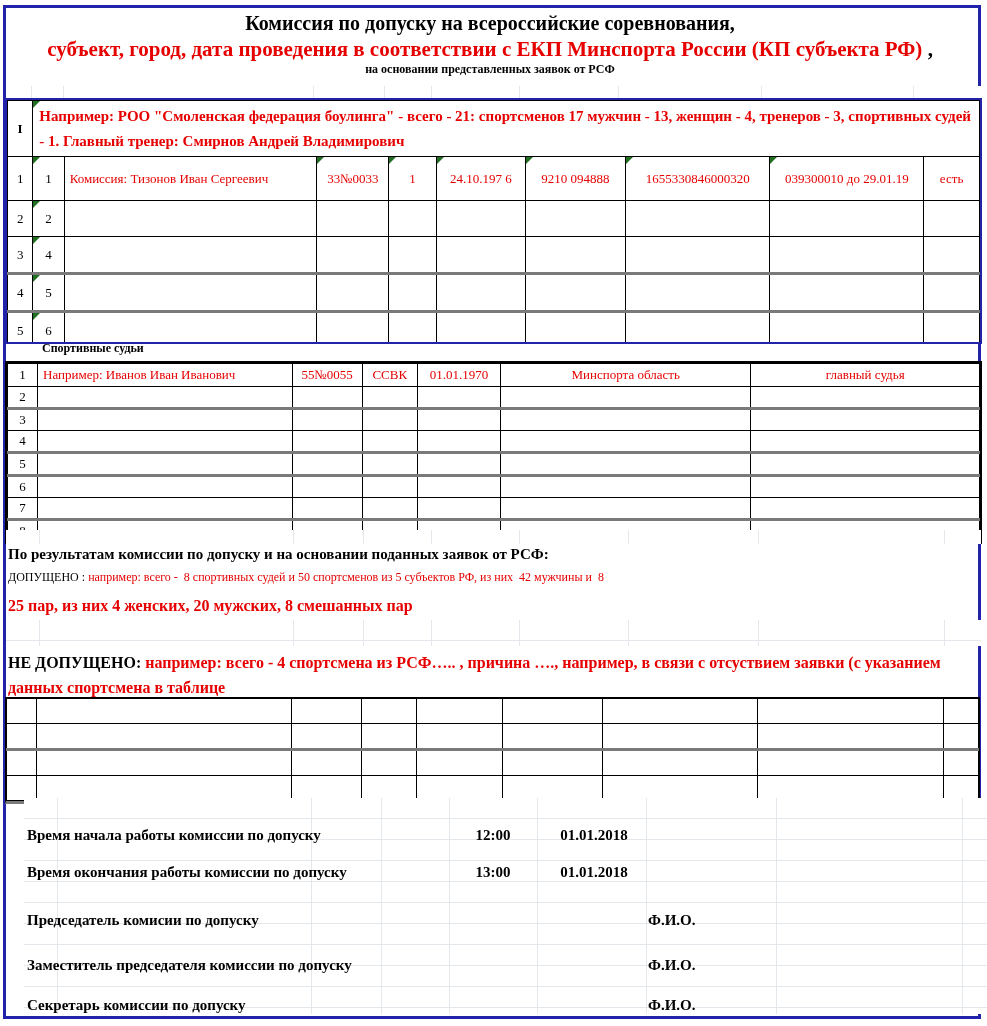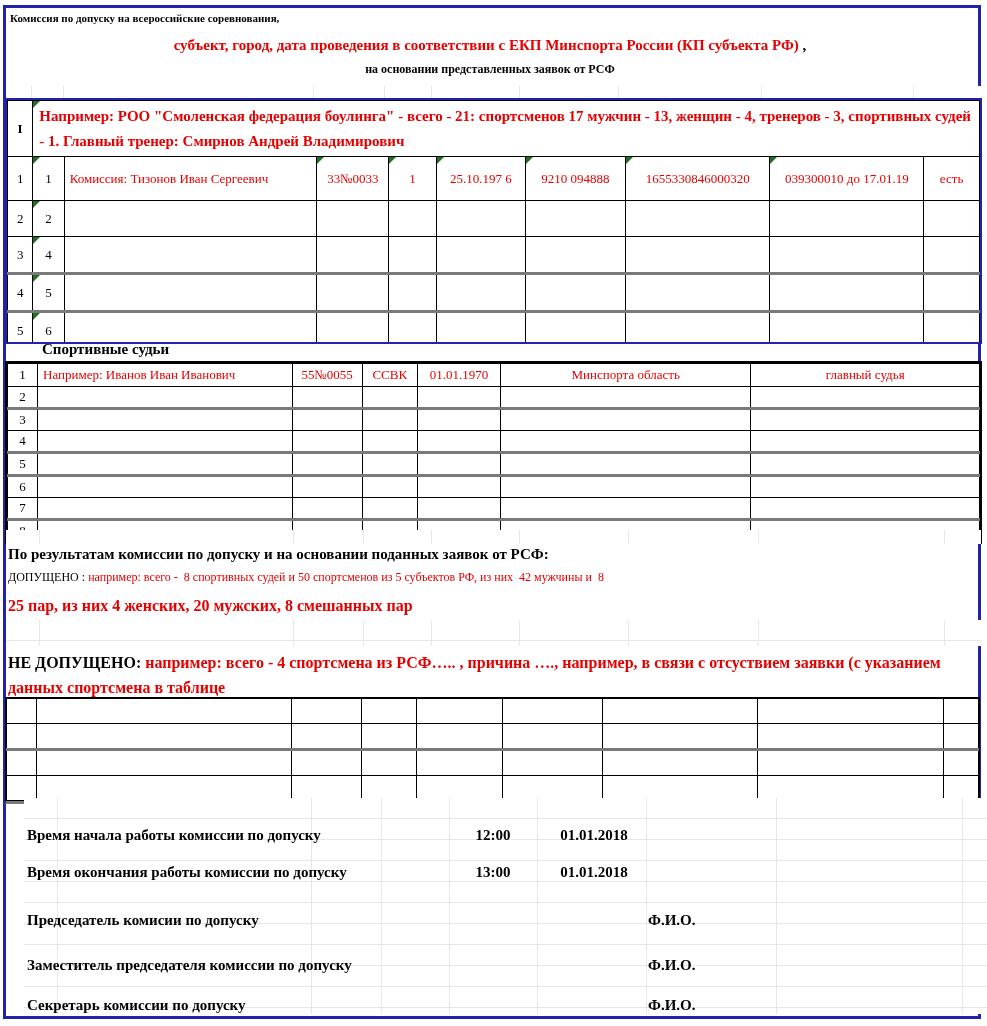--- a/index.html
+++ b/index.html
@@ -3,38 +3,38 @@
 <meta charset="utf-8">
 <style>
   html,body{margin:0;padding:0;background:#fff;}
   body{font-family:"Liberation Serif","DejaVu Serif",serif;color:#000;}
   .page{position:relative;width:987px;height:1026px;background:#fff;overflow:hidden;}
   .abs{position:absolute;}
   .frame{position:absolute;top:5px;left:3px;width:972px;height:1008px;border:3px solid #2222aa;}
   .b{font-weight:bold;}
   .red{color:#e60000;}
   
-  .h1{top:12px;left:10px;width:960px;font-size:11px;font-weight:bold;text-align:left;}
-  .h2{top:37px;left:10px;width:960px;font-size:15px;font-weight:bold;text-align:center;}
+  .h1{top:12px;left:10px;width:960px;font-size:20px;font-weight:bold;text-align:center;}
+  .h2{top:37px;left:10px;width:960px;font-size:21px;font-weight:bold;text-align:center;}
   .h3{top:62px;left:10px;width:960px;font-size:12px;font-weight:bold;text-align:center;}
   
   .bggrid{background-image:repeating-linear-gradient(to bottom,#ffffff 0 20px,#e4e8ec 20px 21px);}
   .gcol{position:absolute;top:0;bottom:0;width:1px;background:#e4e8ec;}
   
   table{border-collapse:collapse;table-layout:fixed;width:100%;}
   td{border:1px solid #000;overflow:hidden;white-space:nowrap;font-size:13px;vertical-align:middle;padding:0 2px;}
   .rel{position:relative;}
   .tri{position:absolute;top:0;left:0;width:0;height:0;border-top:7px solid #217021;border-right:7px solid transparent;}
   .atblock{top:98px;left:5px;width:973px;height:242px;border:2px solid #2222aa;overflow:hidden;background:#fff;}
   .atbl td{height:35px;}
   .atbl .rsum td{height:55px;border-bottom:1px solid #000;}
   .rsum .sumtxt{white-space:normal;font-size:15px;font-weight:bold;line-height:25px;padding:0 8px 0 6px;color:#e60000;}
   .atbl .r1 td{height:43px;color:#e60000;}
   .sep td{border-bottom:3px solid #7a7a7a;}
-  .jlabel{top:341px;left:42px;font-size:15px;font-weight:bold;}
+  .jlabel{top:341px;left:42px;font-size:12px;font-weight:bold;}
   .jblock{top:361px;left:5px;width:973px;border:2px solid #000;overflow:hidden;background:#fff;}
   .jtbl td{height:20px;}
   .jtbl .r1 td{height:22px;color:#e60000;}
   .jsep td{border-bottom:3px solid #7a7a7a;}
   .eblock{top:697px;left:5px;width:973px;border:1px solid #000;border-bottom:3px solid #7a7a7a;overflow:hidden;background:#fff;}
   .etbl td{height:24px;}
   .esep td{border-bottom:3px solid #7a7a7a;}
   .nameCell{text-align:left;padding-left:5px;}
   .numCell{text-align:center;}
   
@@ -89,24 +89,24 @@
           <tr class="rsum">
         <td class="numCell b">I</td>
         <td class="sumtxt rel" colspan="9"><span class="tri"></span><span>Например: РОО "Смоленская федерация боулинга" - всего - 21: спортсменов 17 мужчин - 13, женщин - 4, тренеров - 3, спортивных судей - 1.  Главный тренер: Смирнов Андрей Владимирович</span></td>
       </tr>
       <tr class="r1">
         <td class="numCell" style="color:#000">1</td>
         <td class="numCell rel" style="color:#000"><span class="tri"></span><span>1</span></td>
         <td class="nameCell">Комиссия: Тизонов Иван Сергеевич</td>
         <td class="numCell rel"><span class="tri"></span><span>33№0033</span></td>
         <td class="numCell rel"><span class="tri"></span><span>1</span></td>
-        <td class="numCell rel"><span class="tri"></span><span>25.10.197 6</span></td>
+        <td class="numCell rel"><span class="tri"></span><span>24.10.197 6</span></td>
         <td class="numCell rel"><span class="tri"></span><span>9210 094888</span></td>
         <td class="numCell rel"><span class="tri"></span><span>1655330846000320</span></td>
-        <td class="numCell rel"><span class="tri"></span><span>039300010 до 17.01.19</span></td>
+        <td class="numCell rel"><span class="tri"></span><span>039300010 до 29.01.19</span></td>
         <td class="numCell">есть</td>
       </tr>
       <tr>
         <td class="numCell">2</td>
         <td class="numCell rel"><span class="tri"></span><span>2</span></td>
         <td></td>
             <td></td>
             <td></td>
             <td></td>
             <td></td>

